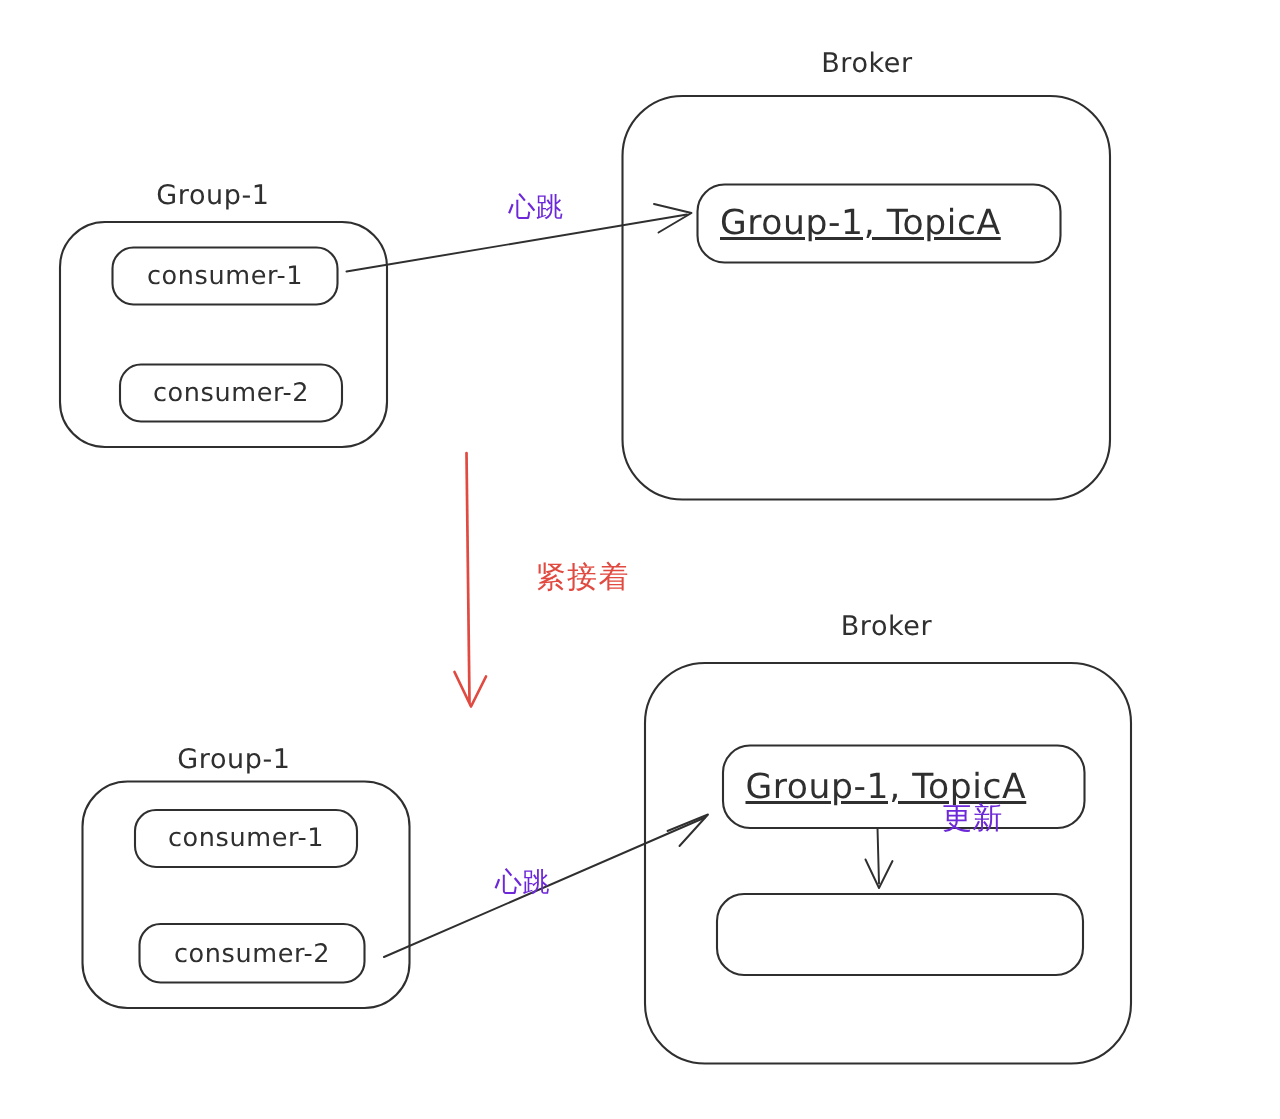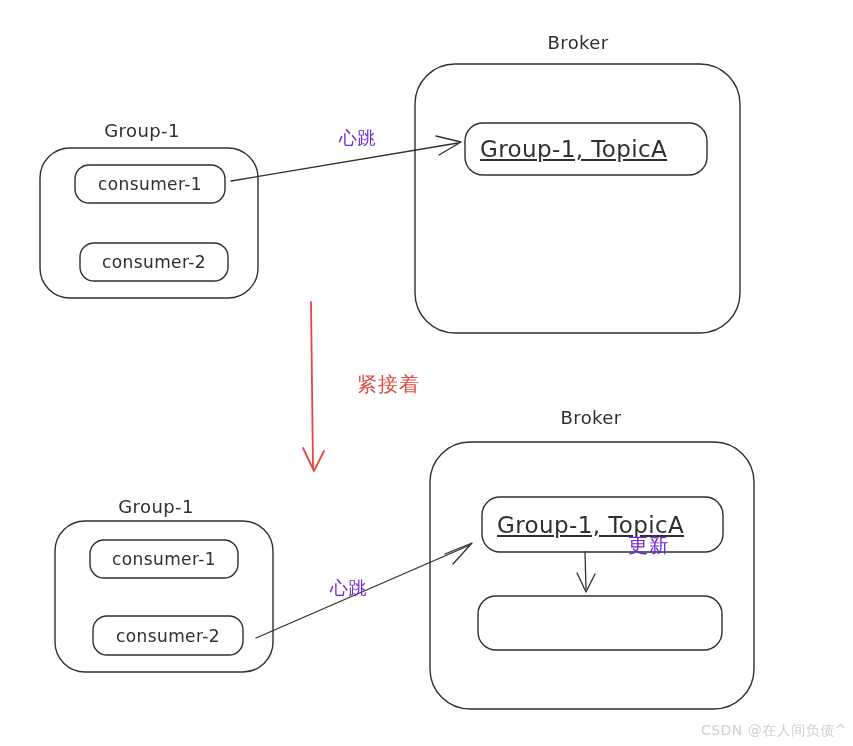--- a/index.html
+++ b/index.html
@@ -84,15 +84,14 @@
   <div class="label title center" style="left:106px;top:495px;width:100px;height:22px;">Group-1</div>
   <div class="label member center" style="left:90px;top:540px;width:148px;height:38px;">consumer-1</div>
   <div class="label member center" style="left:93px;top:616px;width:150px;height:39px;">consumer-2</div>
 
   <div class="label cn" style="left:330px;top:576px;">心跳</div>
 
   <div class="label title center" style="left:541px;top:406px;width:100px;height:22px;">Broker</div>
   <div class="label entry vcenter" style="left:482px;top:497px;width:226px;height:55px;">Group-1, TopicA</div>
   <div class="label cn" style="left:608px;top:532px;font-size:20px;margin-left:20px;">更新</div>
 
-  <div class="label watermark" style="right:6px;top:722px;">CSDN @在人间负债^</div>
 
 </div>
 
 </body></html>

